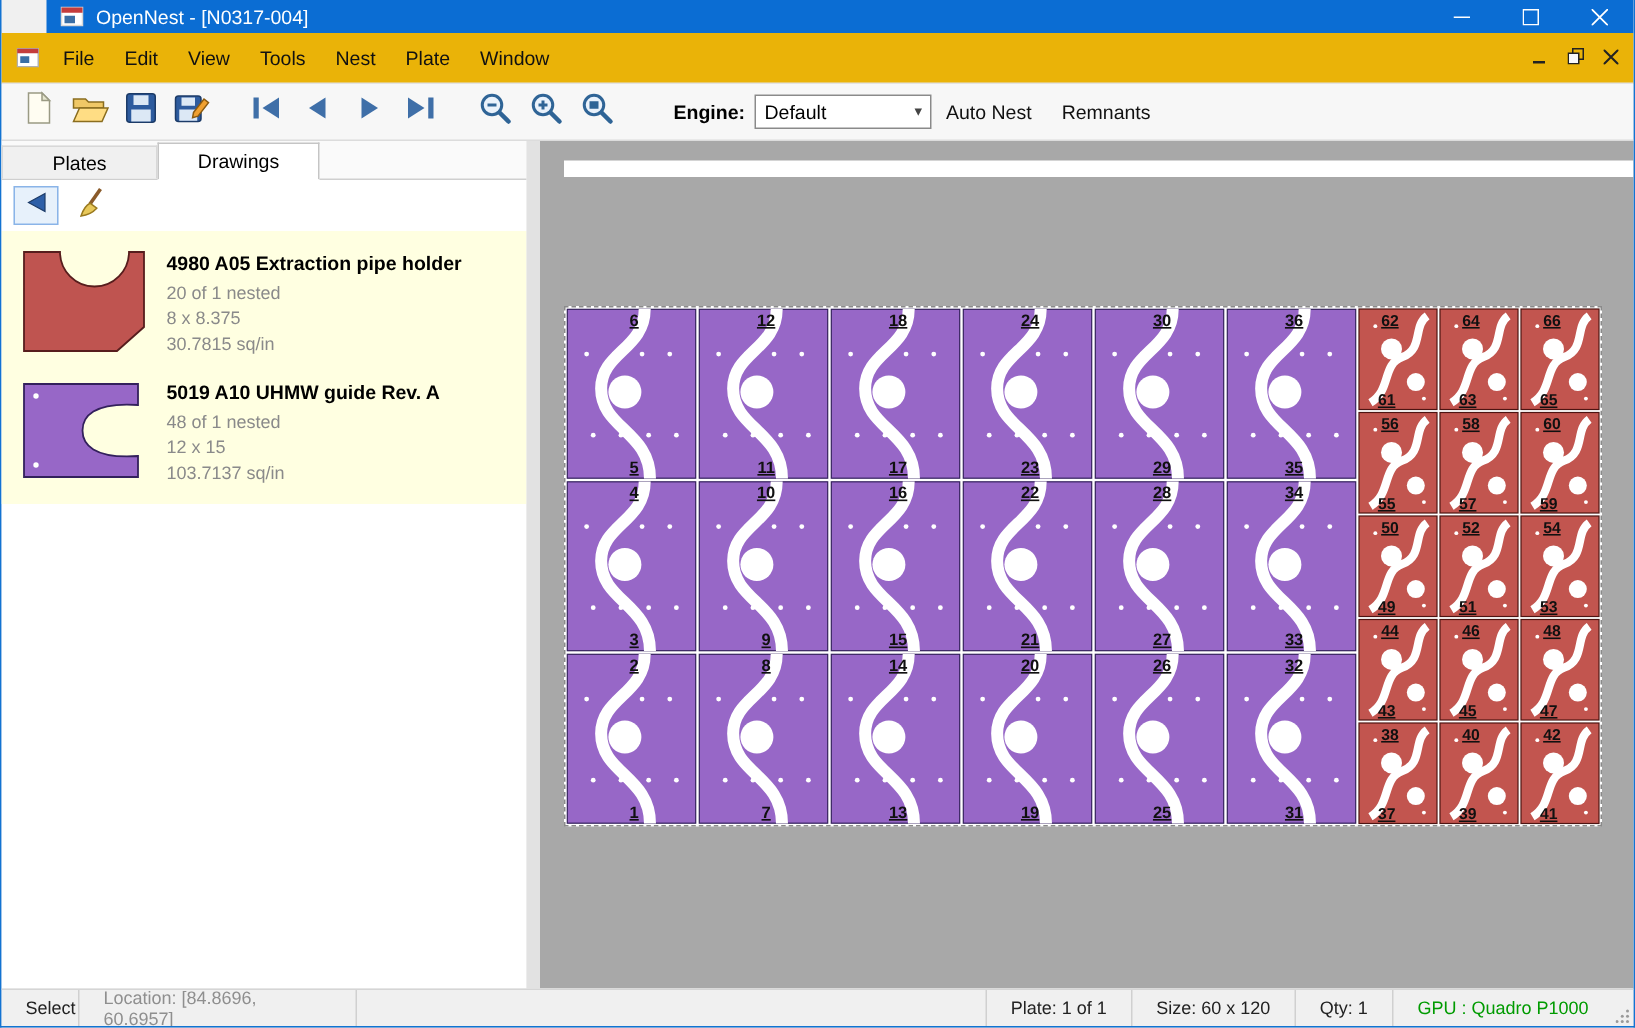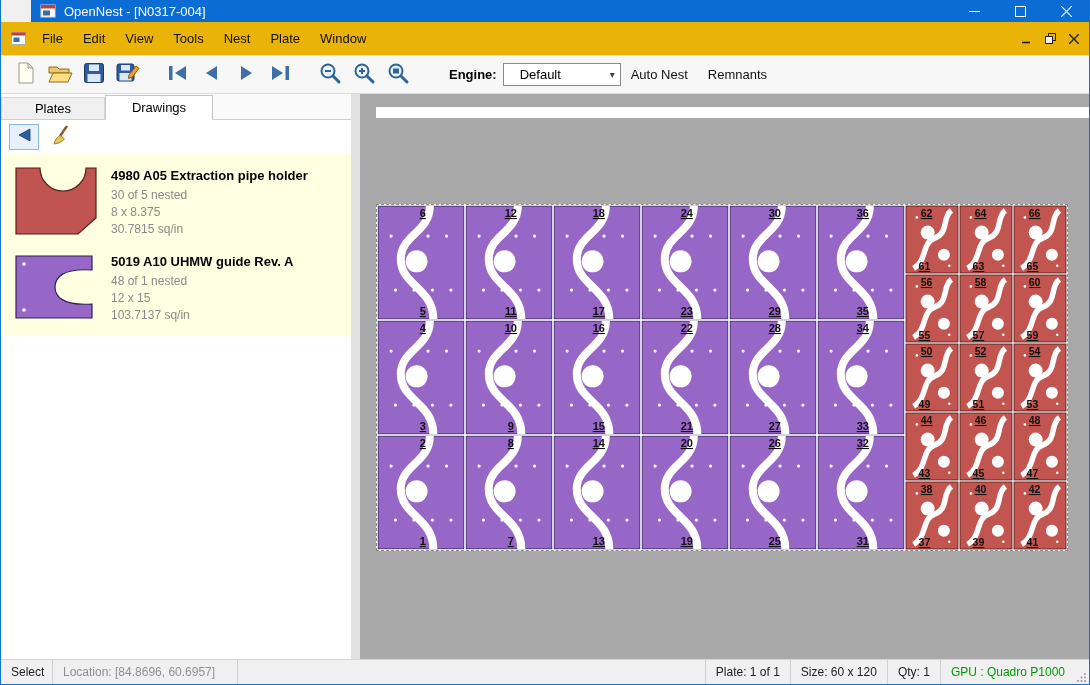--- a/index.html
+++ b/index.html
@@ -22,21 +22,21 @@
   .menubar { height:34px; background:#eab308; border-bottom:1px solid #e3e3e3; display:flex; align-items:center; }
   .mdi-icon { margin:0 6px 0 10px; display:flex; }
   .menu-item { padding:4px 10px; font-size:13px; color:#111; }
   .mdi-controls { margin-left:auto; display:flex; align-items:center; gap:13px; padding-right:10px; }
 
   
   .toolbar { height:38px; background:#f7f7f7; border-bottom:1px solid #dcdcdc; display:flex; align-items:center; padding-left:8px; }
   .tb-btn { width:34px; height:32px; display:flex; align-items:center; justify-content:center; }
   .tb-sep { width:16px; height:100%; }
   .engine-label { font-weight:bold; font-size:13px; margin-left:34px; }
-  .combo { width:118px; height:23px; background:#fff; border:1px solid #8a8a8a; display:flex; align-items:center; padding-left:16px; font-size:13px; margin-left:6px; }
+  .combo { width:118px; height:23px; background:#fff; border:1px solid #8a8a8a; display:flex; align-items:center; padding-left:6px; font-size:13px; margin-left:6px; }
   .combo-arrow { margin-left:auto; padding-right:5px; font-size:10px; color:#444; }
   .tb-text-btn { font-size:13px; padding:7px 10px; color:#111; }
 
   
   .left-panel { position:absolute; left:0; top:94px; width:350px; bottom:25px; background:#fff; }
   .tabstrip { height:26px; display:flex; align-items:flex-end; background:#fafafa; border-bottom:1px solid #cfcfcf; }
   .tab { font-size:13px; text-align:center; }
   .tab-plates { width:104px; height:22px; line-height:21px; background:#f0f0f0; border:1px solid #d8d8d8; border-bottom:none; }
   .tab-drawings { width:108px; height:25px; line-height:24px; background:#fff; border:1px solid #c5c5c5; border-bottom:1px solid #fff; margin-bottom:-1px; }
   .panel-toolbar { height:34px; display:flex; align-items:center; gap:8px; padding-left:8px; background:#fff; }
@@ -52,21 +52,21 @@
   
   .splitter { position:absolute; left:350px; top:94px; width:9px; bottom:25px; background:#e2e2e2; }
   .canvas { position:absolute; left:359px; top:94px; right:0; bottom:25px; background:var(--canvas,#a8a8a8); overflow:hidden; }
   .canvas-strip { position:absolute; left:16px; top:13px; right:0; height:11px; background:#fff; }
   .plate { position:absolute; left:16px; top:110px; width:692px; height:347px; background:#fff; border:1px dashed #8a8a8a; }
   .plate svg { display:block; }
   svg text { font-family:"Liberation Sans","DejaVu Sans",sans-serif; }
 
   
   .statusbar { position:absolute; left:0; bottom:0; width:100%; height:25px; background:#f0f0f0; border-top:1px solid #d5d5d5; display:flex; align-items:stretch; font-size:12px; color:#222; }
-  .sb-cell { display:flex; align-items:center; padding:0 10px; }
+  .sb-cell { display:flex; align-items:center; padding:0 16px; }
   .sb-select { width:52px; border-right:1px solid #d0d0d0; }
   .sb-location { color:#8f8f8f; width:185px; border-right:1px solid #d0d0d0; }
   .sb-spring { flex:1; }
   .sb-r { border-left:1px solid #d0d0d0; }
   .sb-gpu { color:var(--gpu,#009b00); }
   .grip { width:14px; display:flex; align-items:flex-end; justify-content:flex-end; padding:0 2px 2px 0; }
 </style>
 </head>
 <body>
 
@@ -264,21 +264,21 @@
     </div>
     <div class="drawings-list">
       <div class="list-item">
         <div class="thumb">
           <svg width="92" height="78" viewBox="0 0 92 78">
             <path d="M6,6 L6,72 L68,72 L86,56 L86,6 L76,6 A23,23 0 0 1 30,6 Z" stroke="#571d1d" stroke-width="1.2" fill="#bf5450"></path>
           </svg>
         </div>
         <div class="item-text">
           <div class="item-title">4980 A05 Extraction pipe holder</div>
-          <div class="item-meta">30 of 5 nested</div>
+          <div class="item-meta">20 of 1 nested</div>
           <div class="item-meta">8 x 8.375</div>
           <div class="item-meta">30.7815 sq/in</div>
         </div>
       </div>
       <div class="list-item">
         <div class="thumb">
           <svg width="92" height="78" viewBox="0 0 92 78">
             <path d="M6,8 L82,8 L82,22 C52,20 45,30 45,39 C45,48 52,58 82,56 L82,70 L6,70 Z" stroke="#33205c" stroke-width="1.2" fill="#9767c7"></path>
             <circle cx="14" cy="16" r="1.8" fill="#fff"></circle>
             <circle cx="14" cy="62" r="1.8" fill="#fff"></circle>

